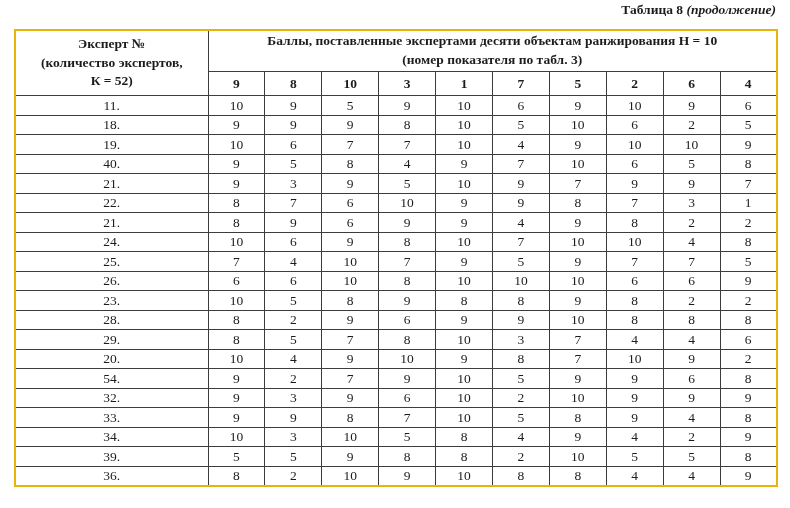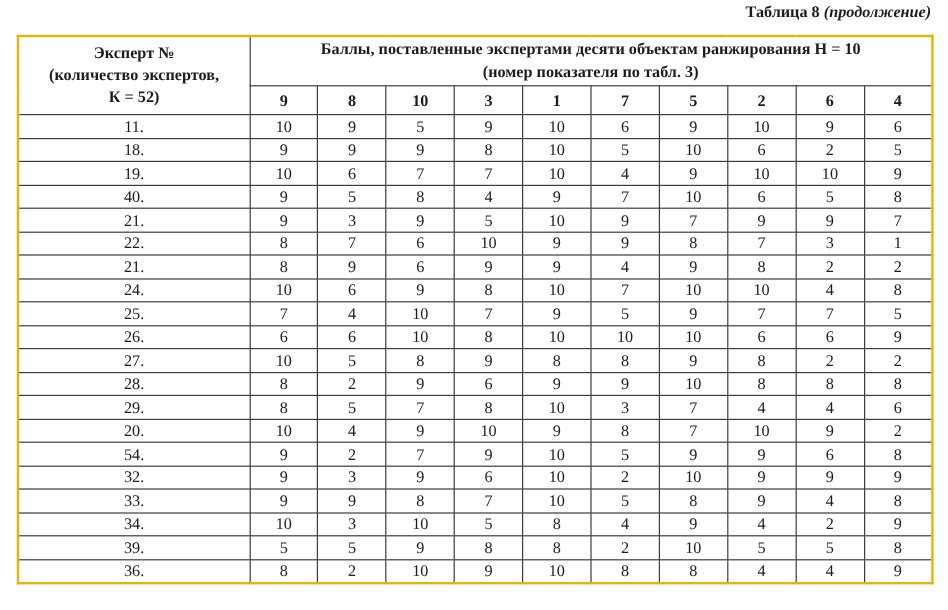--- a/index.html
+++ b/index.html
@@ -237,21 +237,21 @@
         <td>10</td>
         <td>8</td>
         <td>10</td>
         <td>10</td>
         <td>10</td>
         <td>6</td>
         <td>6</td>
         <td>9</td>
       </tr>
       <tr>
-        <td>27.</td>
+        <td>23.</td>
         <td>10</td>
         <td>5</td>
         <td>8</td>
         <td>9</td>
         <td>8</td>
         <td>8</td>
         <td>9</td>
         <td>8</td>
         <td>2</td>
         <td>2</td>

